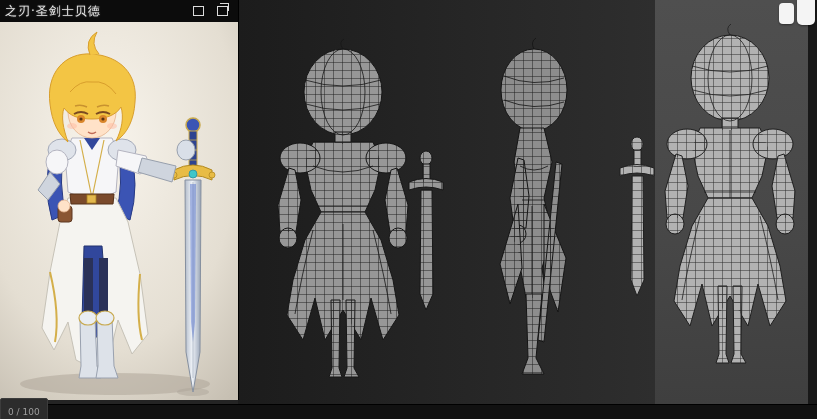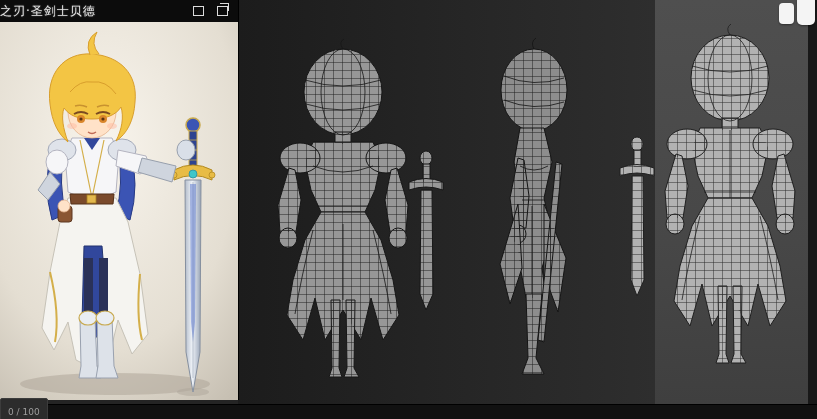--- a/index.html
+++ b/index.html
@@ -31,21 +31,21 @@
   
   .ref-window{
     position:absolute;left:0;top:0;width:238px;height:400px;
     background:#101010;border-right:1px solid #000;
   }
   .ref-titlebar{
     height:22px;background:#0c0c0c;display:flex;align-items:center;
     color:#e9e9e9;font-size:12px;
   }
   .ref-title{
-    flex:1;white-space:nowrap;overflow:hidden;
+    flex:1;padding-left:5px;white-space:nowrap;overflow:hidden;
     letter-spacing:1px;text-shadow:0 0 2px rgba(255,255,255,.35);
   }
   .ref-controls{display:flex;gap:13px;padding-right:10px;align-items:center;}
   .win-icon{width:9px;height:8px;border:1px solid #dcdcdc;display:inline-block;position:relative;}
   .win-icon.layered::after{
     content:"";position:absolute;left:2px;top:-4px;width:8px;height:7px;
     border:1px solid #dcdcdc;border-bottom:none;border-left:none;
   }
   .ref-image{width:238px;height:378px;overflow:hidden;}
   

